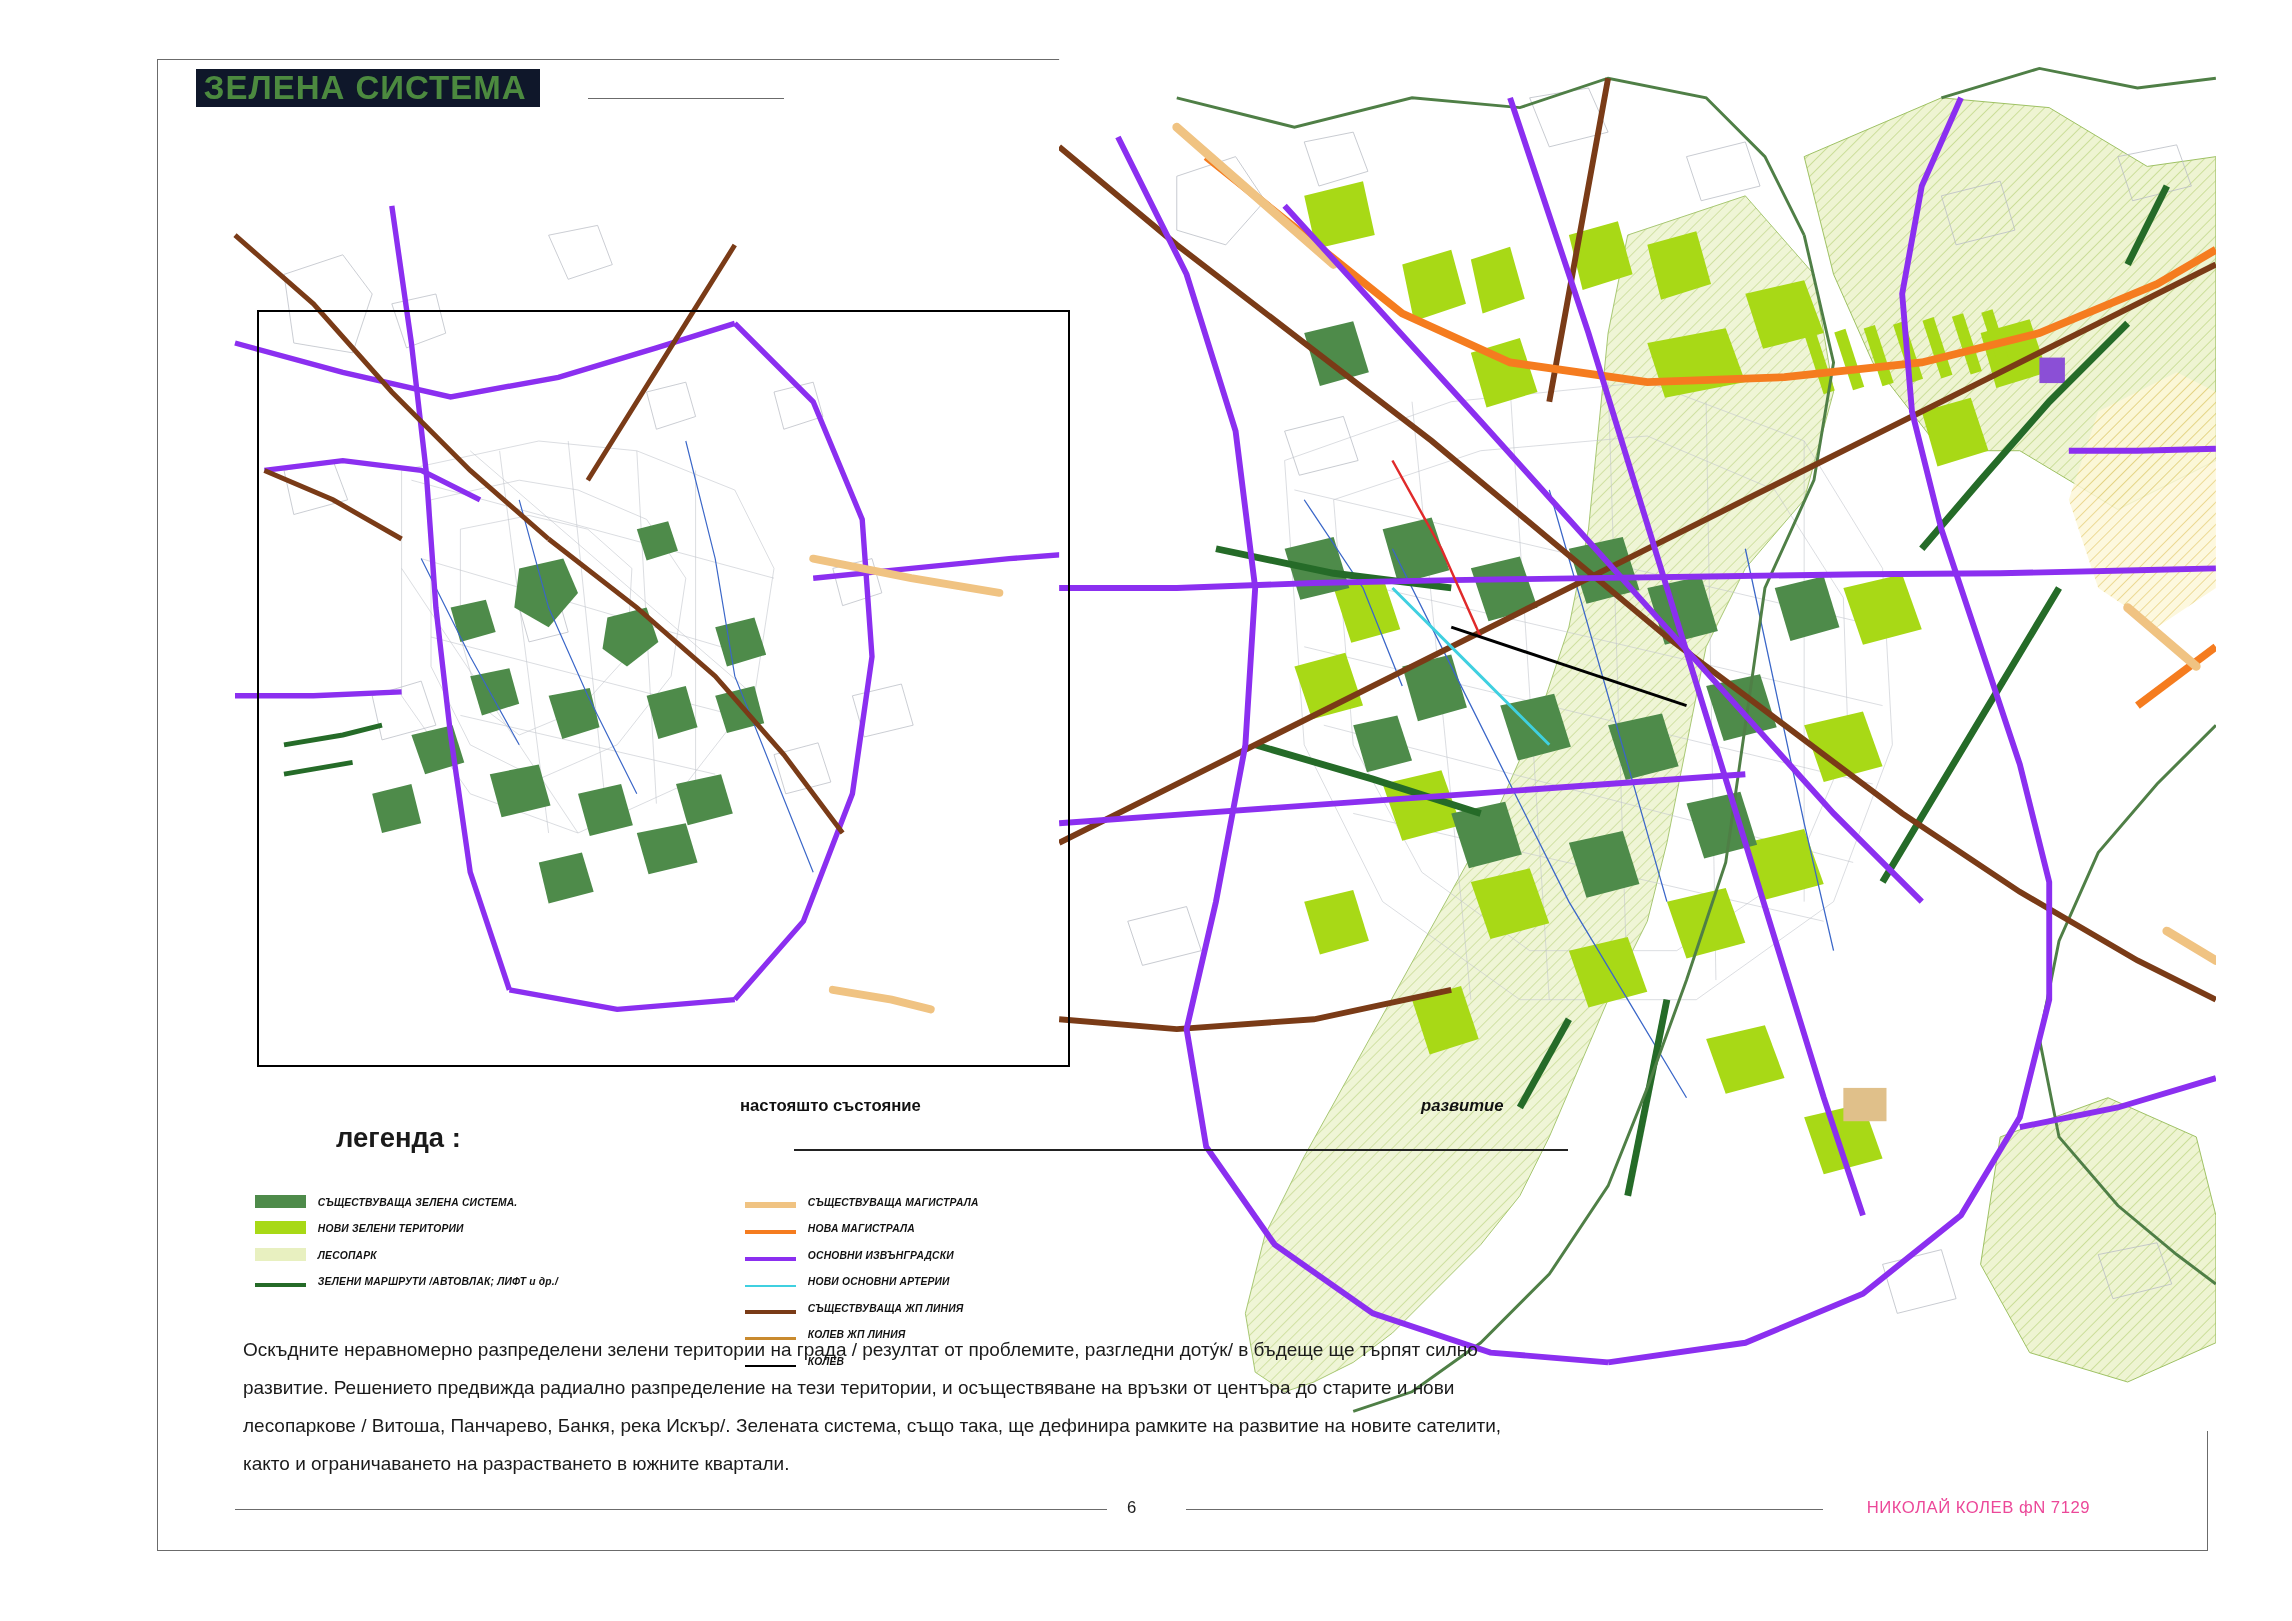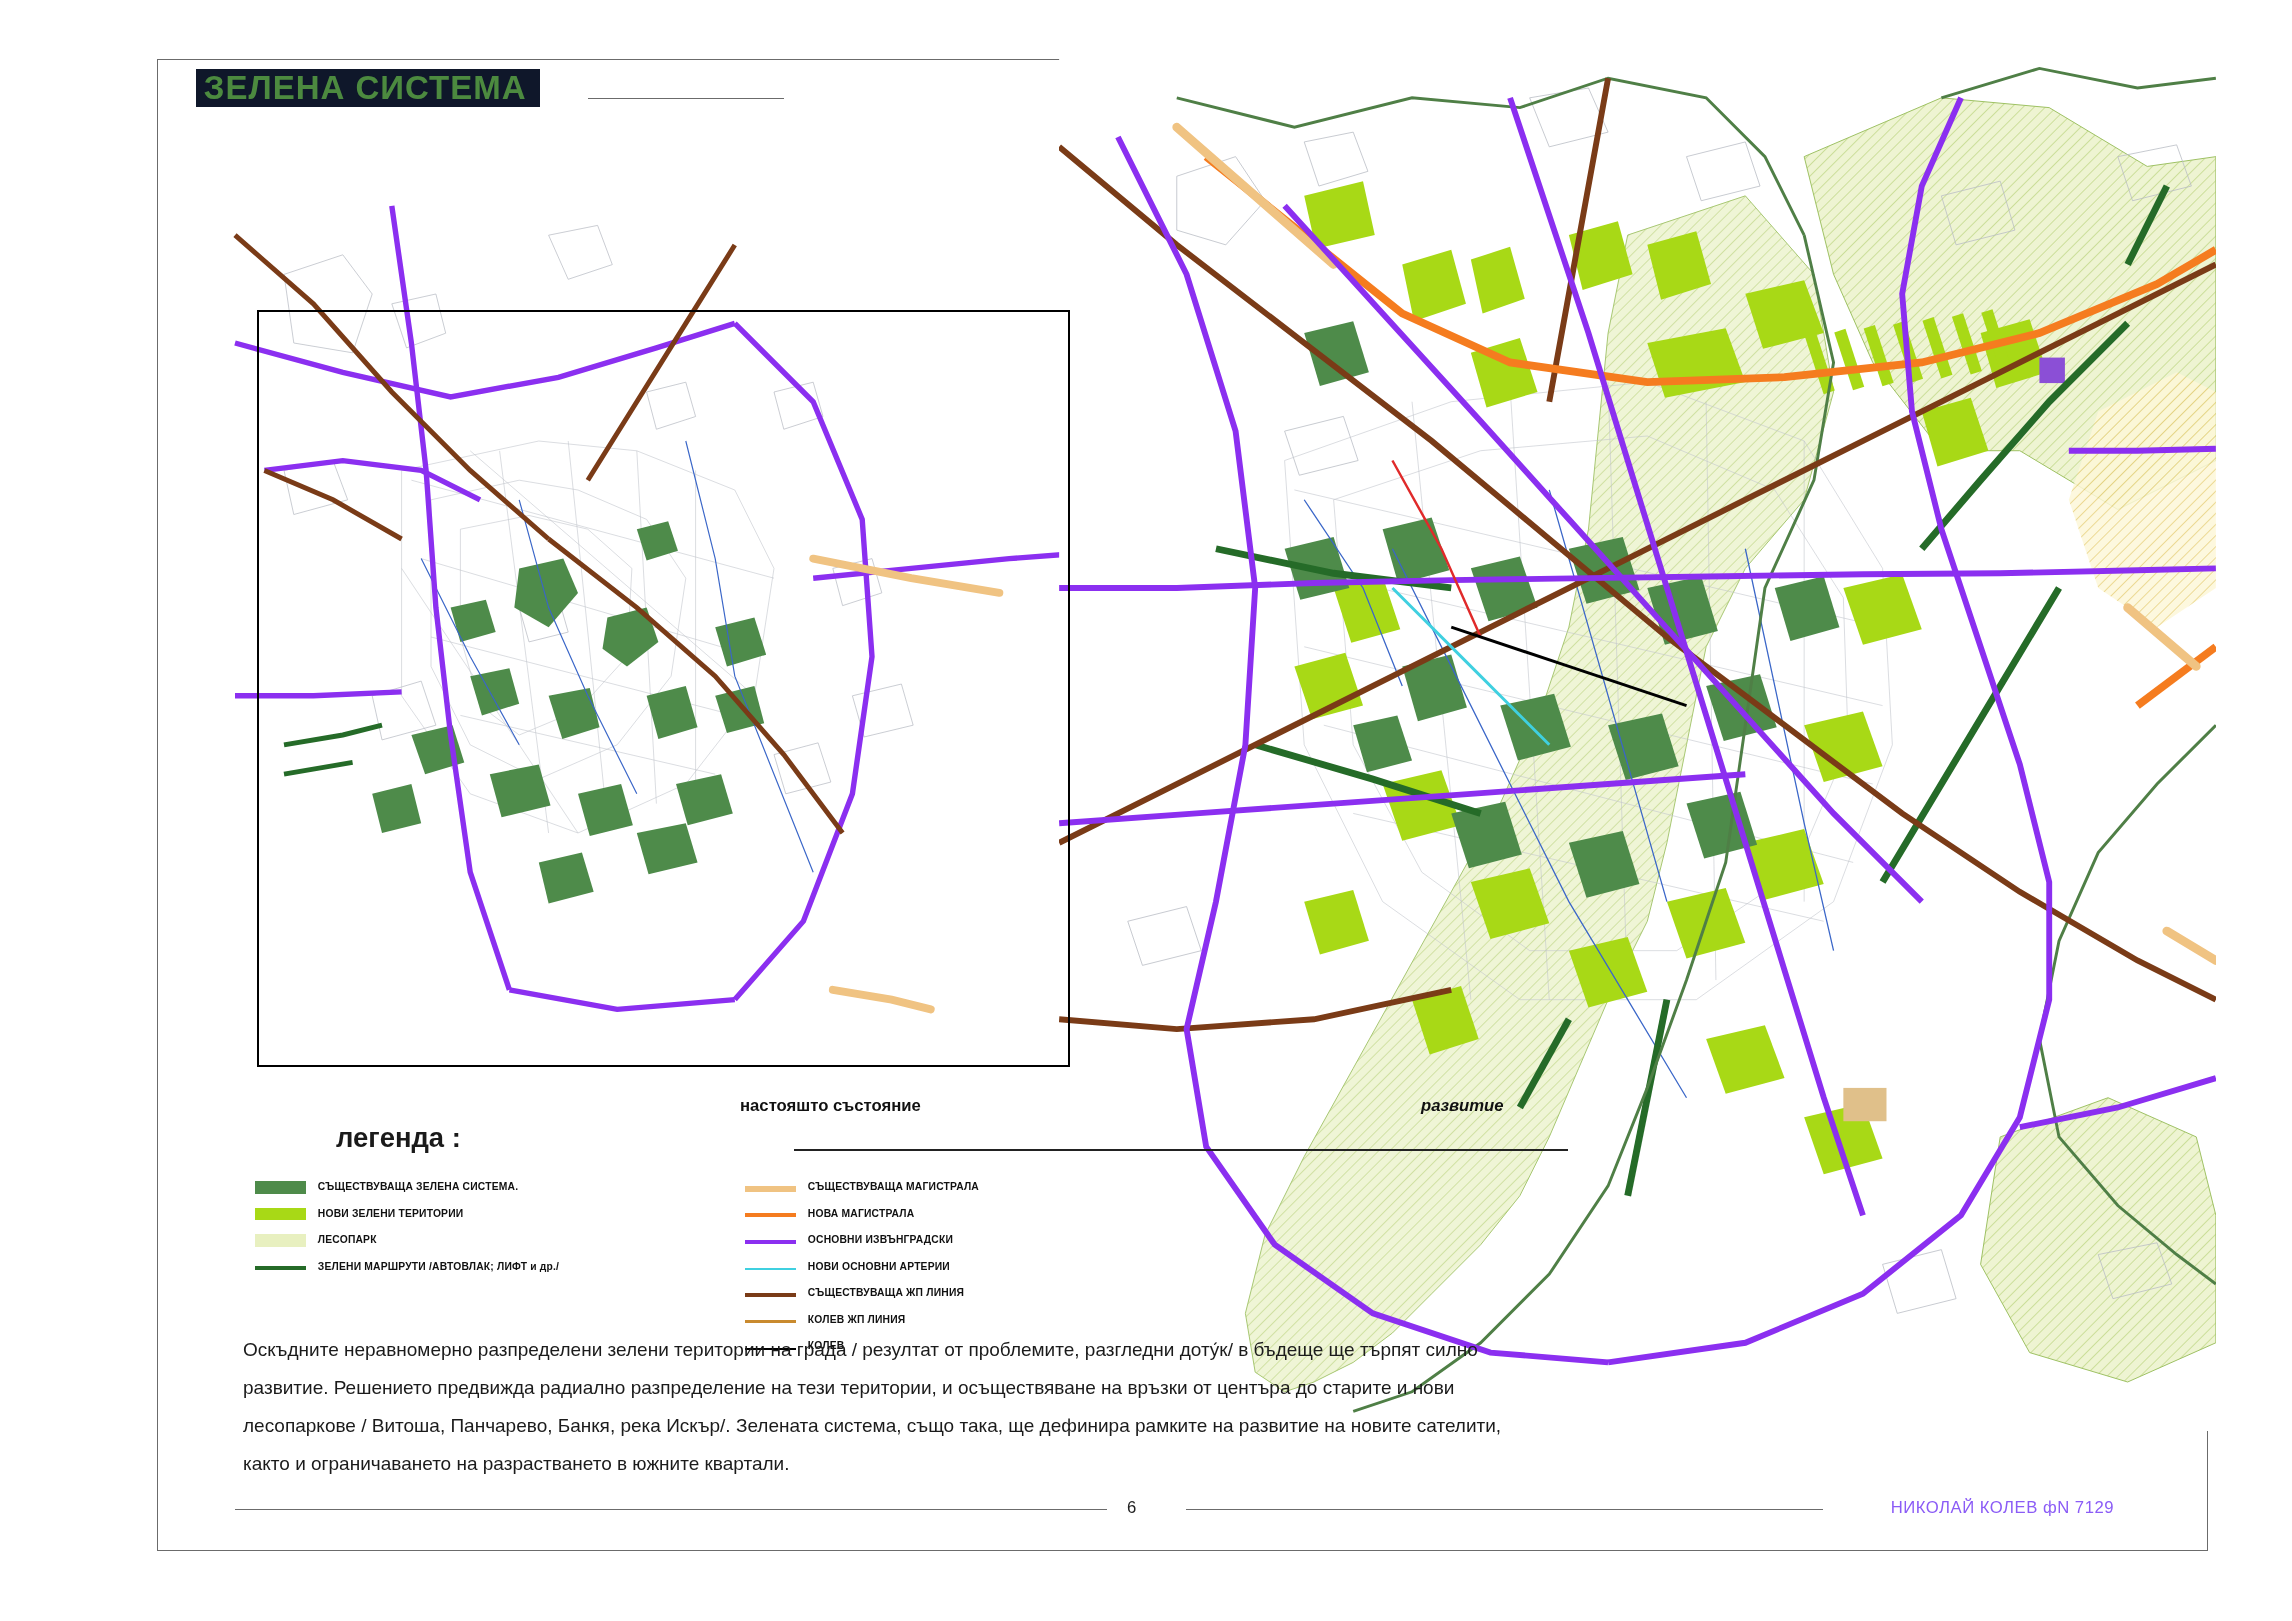--- a/index.html
+++ b/index.html
@@ -24,33 +24,33 @@
 
   
   #inset-box{position:absolute;left:257px;top:310px;width:809px;height:753px;border:2.9px solid #000;z-index:25;}
 
   
   #legend{position:absolute;left:304px;top:1122px;width:961px;}
   #legend-title{font-size:27.4px;font-weight:bold;color:#1a1a1a;margin-left:32px;}
   #legend-rule{position:absolute;left:490px;top:27.4px;width:774px;height:2px;background:#222;}
   #legend-body{position:absolute;left:-49px;top:59px;width:1010px;display:flex;}
   .legend-col{width:490px;}
-  .legend-row{display:flex;align-items:flex-start;height:26.5px;}
+  .legend-row{display:flex;align-items:flex-end;height:26.5px;font-style:italic;}
   .swatch{width:51px;height:12.7px;margin-right:11.8px;flex:0 0 auto;}
   .legend-label{font-size:10.3px;font-weight:bold;color:#111;letter-spacing:0.2px;}
   .line-sw{height:0;border-top-width:4.9px;border-top-style:solid;}
 
   
   #para{position:absolute;left:243px;top:1331px;width:1274px;font-size:19px;line-height:38px;color:#1b1b1b;}
 
   
   #footer-rule-l{position:absolute;left:235px;top:1509px;width:872px;height:1px;background:#6b6b6b;}
   #footer-rule-r{position:absolute;left:1186px;top:1509px;width:637px;height:1px;background:#6b6b6b;}
   #page-num{position:absolute;left:1127px;top:1498px;font-size:16.7px;color:#222;}
-  #author{position:absolute;right:179px;top:1498px;font-size:16.7px;color:#8b5cf6;letter-spacing:0.5px;}
+  #author{position:absolute;right:203px;top:1498px;font-size:16.7px;color:#ec4899;letter-spacing:0.5px;}
 </style>
 </head>
 <body>
 
 <div id="page">
 
   <div id="frame"></div>
 
   <div id="title-rule"></div>
   <div id="title">ЗЕЛЕНА СИСТЕМА</div>

